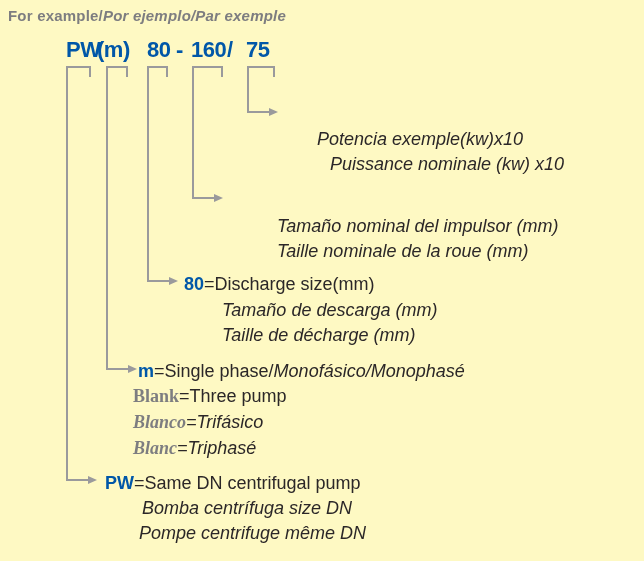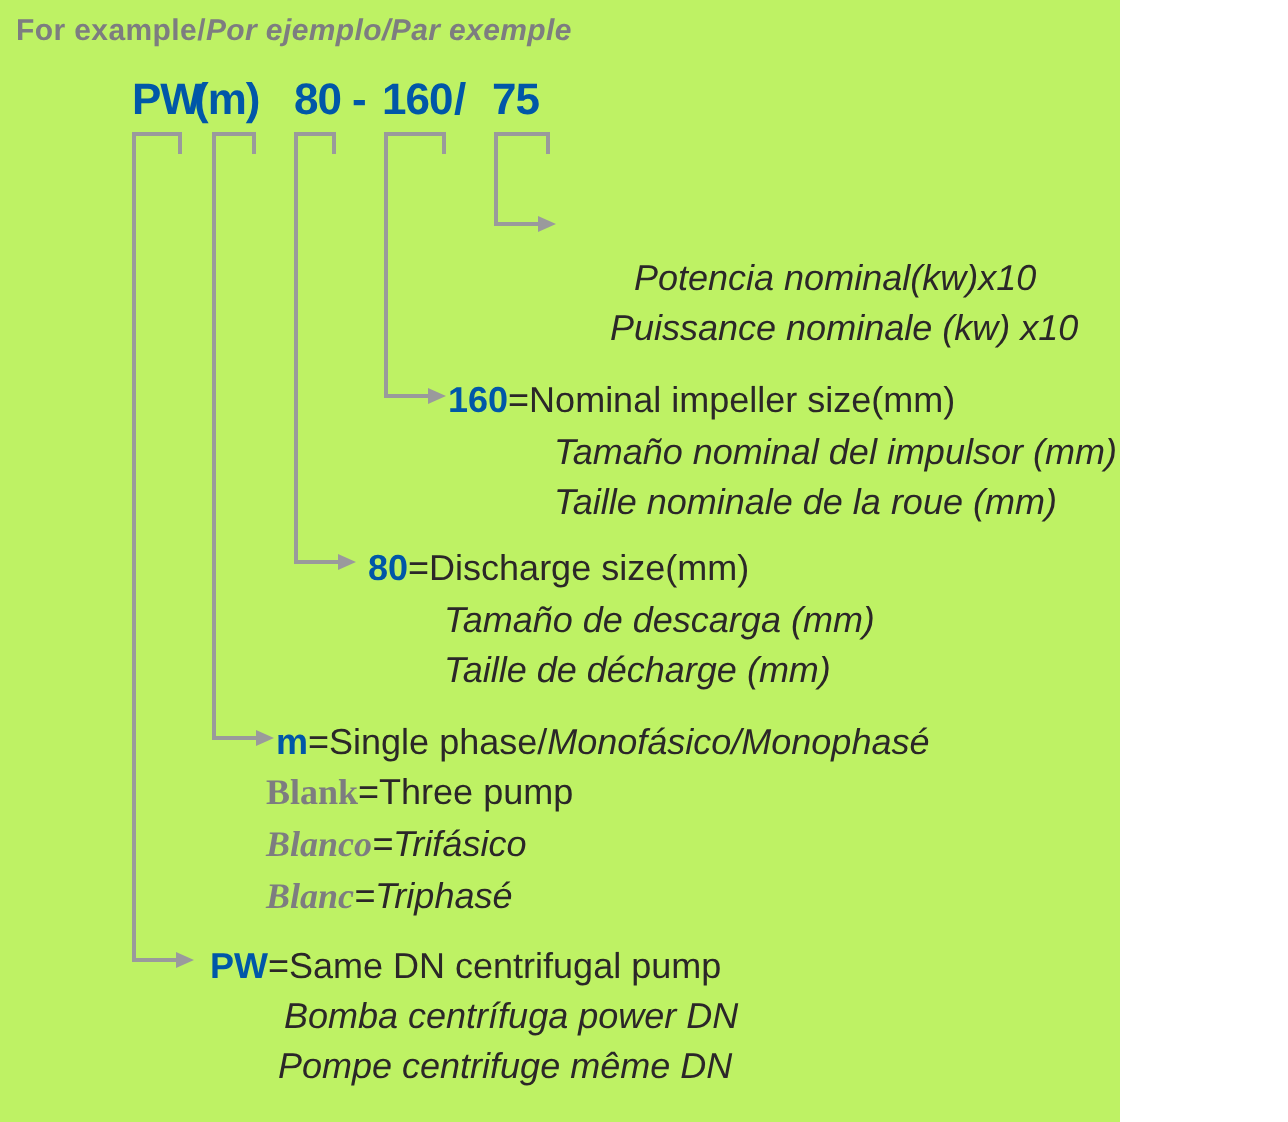--- a/index.html
+++ b/index.html
@@ -1,20 +1,20 @@
 <!DOCTYPE html>
 <html><head>
 <meta charset="utf-8">
 <style>
   html, body { margin: 0; padding: 0; background: #ffffff; }
   .canvas {
     position: relative;
-    width: 560px;
+    width: 644px;
     height: 561px;
-    background: #bef264;
+    background: #fef9c3;
     font-family: "Liberation Sans", sans-serif;
     overflow: hidden;
   }
   .abs { position: absolute; }
 
   
   .header {
     left: 8px; top: 7px;
     font-size: 15px;
     font-weight: bold;
@@ -97,33 +97,32 @@
   <div class="abs vline" style="left:192px;top:66px;height:133px"></div>
   <div class="abs hline" style="left:192px;top:197px;width:22px"></div>
   <div class="abs arrowhead" style="left:214px;top:194px"></div>
 
   <div class="abs hline" style="left:247px;top:66px;width:28px"></div>
   <div class="abs vline" style="left:273px;top:66px;height:11px"></div>
   <div class="abs vline" style="left:247px;top:66px;height:47px"></div>
   <div class="abs hline" style="left:247px;top:111px;width:22px"></div>
   <div class="abs arrowhead" style="left:269px;top:108px"></div>
 
-  <div class="abs subline" style="left:317px;top:127px">Potencia nominal(kw)x10</div>
-  <div class="abs subline" style="left:305px;top:152px">Puissance nominale (kw) x10</div>
+  <div class="abs subline" style="left:317px;top:127px">Potencia exemple(kw)x10</div>
+  <div class="abs subline" style="left:330px;top:152px">Puissance nominale (kw) x10</div>
 
-  <div class="abs mainline" style="left:224px;top:188px"><span class="bluekey">160</span><span class="val">=Nominal impeller size(mm)</span></div>
   <div class="abs subline" style="left:277px;top:239px">Taille nominale de la roue (mm)</div>
   <div class="abs subline" style="left:277px;top:214px">Tamaño nominal del impulsor (mm)</div>
 
   <div class="abs mainline" style="left:184px;top:272px"><span class="bluekey">80</span><span class="val">=Discharge size(mm)</span></div>
   <div class="abs subline" style="left:222px;top:323px">Taille de décharge (mm)</div>
   <div class="abs subline" style="left:222px;top:298px">Tamaño de descarga (mm)</div>
 
   <div class="abs mainline" style="left:138px;top:359px"><span class="bluekey">m</span><span class="val">=Single phase/</span><span class="val it">Monofásico/Monophasé</span></div>
   <div class="abs grayline" style="left:133px;top:384px"><span class="graykey">Blank</span><span class="val">=Three pump</span></div>
   <div class="abs grayline" style="left:133px;top:436px"><span class="graykey it">Blanc</span><span class="val it">=Triphasé</span></div>
   <div class="abs grayline" style="left:133px;top:410px"><span class="graykey it">Blanco</span><span class="val it">=Trifásico</span></div>
 
   <div class="abs mainline" style="left:105px;top:471px"><span class="bluekey">PW</span><span class="val">=Same DN centrifugal pump</span></div>
-  <div class="abs subline" style="left:142px;top:496px">Bomba centrífuga power DN</div>
+  <div class="abs subline" style="left:142px;top:496px">Bomba centrífuga size DN</div>
   <div class="abs subline" style="left:139px;top:521px">Pompe centrifuge même DN</div>
 
 </div>
 
 </body></html>

